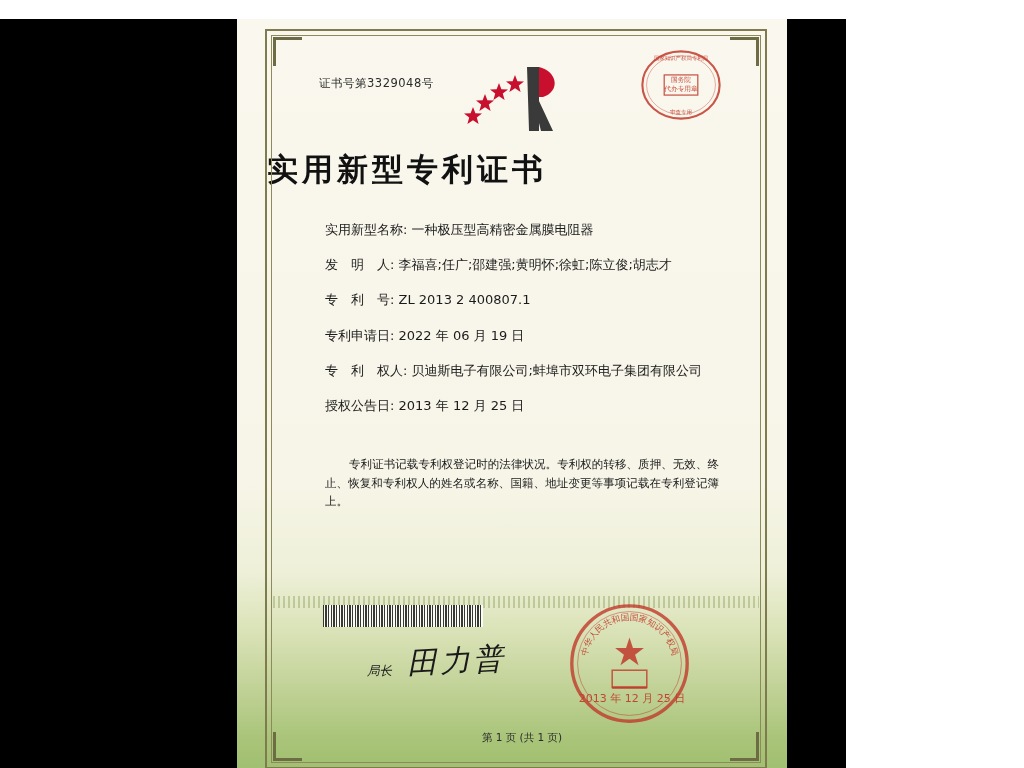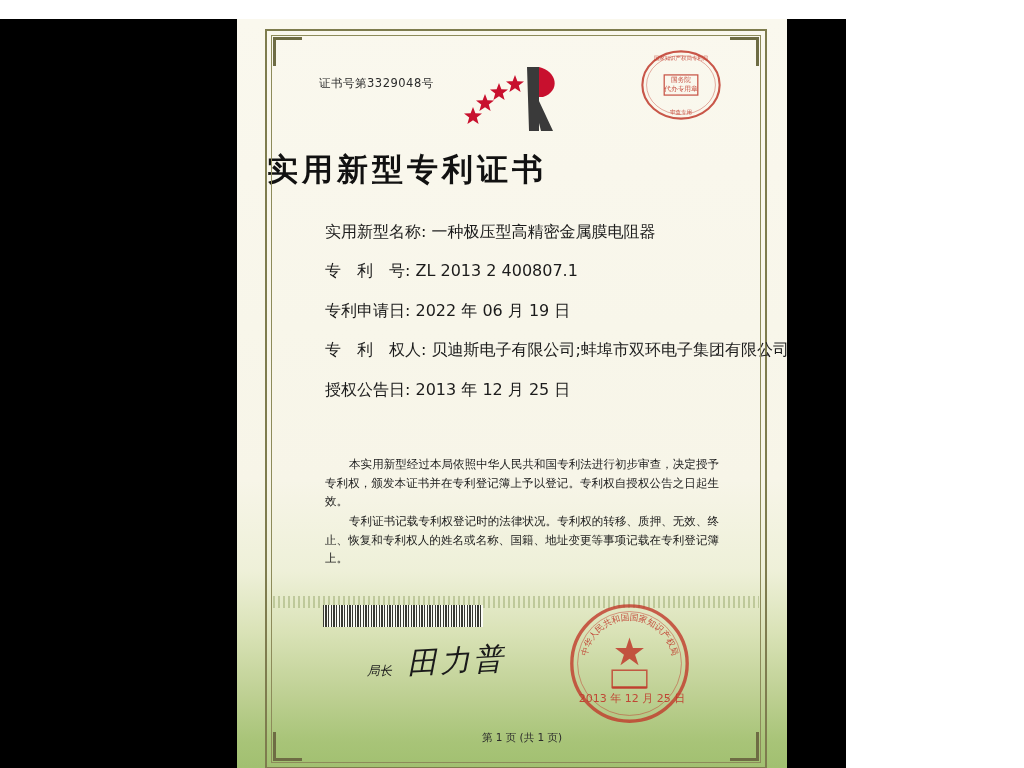--- a/index.html
+++ b/index.html
@@ -96,21 +96,21 @@
     font-size: 31px;
     font-weight: bold;
     color: #111;
     letter-spacing: 4px;
   }
   .fields {
     position: absolute;
     left: 58px;
     right: 44px;
     top: 190px;
-    font-size: 16px;
+    font-size: 13px;
     color: #1b1b1b;
   }
   .field-row {
     margin-bottom: 17px;
     white-space: nowrap;
     line-height: 1.4;
   }
   .field-label {
     display: inline-block;
   }
@@ -234,39 +234,42 @@
       </svg>
 
       <div class="title">实用新型专利证书</div>
 
       <div class="fields">
         <div class="field-row">
           <span class="field-label">实用新型名称:</span>
           <span class="field-value">一种极压型高精密金属膜电阻器</span>
         </div>
         <div class="field-row">
+          <span class="field-label">发　明　人:</span>
+          <span class="field-value">李福喜;任广;邵建强;黄明怀;徐虹;陈立俊;胡志才</span>
+        </div>
+        <div class="field-row">
           <span class="field-label">专　利　号:</span>
           <span class="field-value">ZL 2013 2 400807.1</span>
         </div>
         <div class="field-row">
           <span class="field-label">专利申请日:</span>
           <span class="field-value">2022 年 06 月 19 日</span>
         </div>
         <div class="field-row">
           <span class="field-label">专　利　权人:</span>
           <span class="field-value">贝迪斯电子有限公司;蚌埠市双环电子集团有限公司</span>
         </div>
         <div class="field-row">
           <span class="field-label">授权公告日:</span>
           <span class="field-value">2013 年 12 月 25 日</span>
         </div>
       </div>
 
       <div class="body-text">
-        <p>本实用新型经过本局依照中华人民共和国专利法进行初步审查，决定授予专利权，颁发本证书并在专利登记簿上予以登记。专利权自授权公告之日起生效。</p>
         <p>专利证书记载专利权登记时的法律状况。专利权的转移、质押、无效、终止、恢复和专利权人的姓名或名称、国籍、地址变更等事项记载在专利登记簿上。</p>
       </div>
 
       <div class="hatch"></div>
       <div class="barcode"></div>
 
       <div class="signature-label">局长</div>
       <div class="signature">田力普</div>
 
       <svg class="seal-main" viewBox="0 0 130 130">

